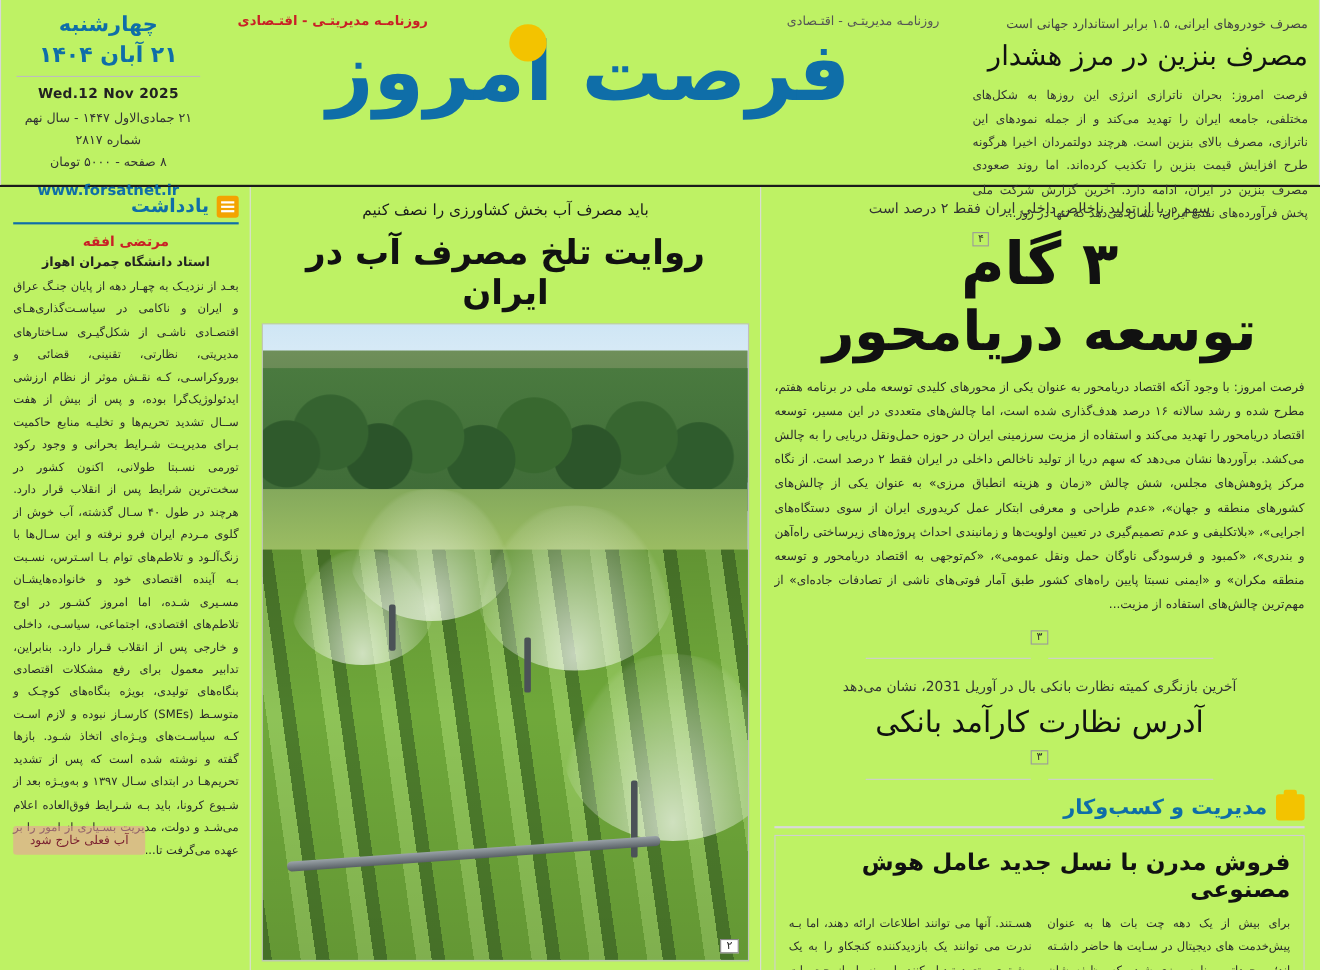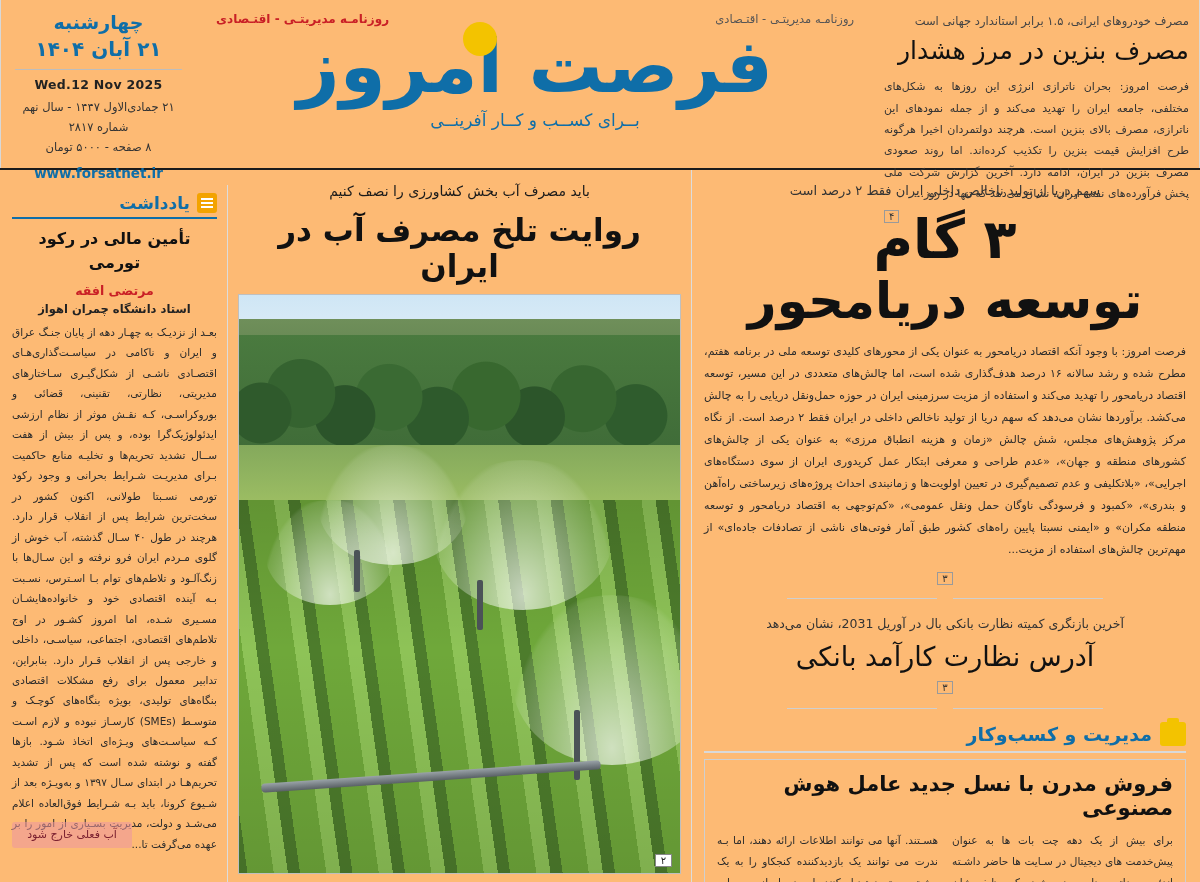--- a/index.html
+++ b/index.html
@@ -5,21 +5,21 @@
   * { box-sizing: border-box; }
   html, body {
     margin: 0; padding: 0;
     background: #ffffff;
     font-family: "DejaVu Sans", "Liberation Sans", sans-serif;
   }
   .page {
     position: relative;
     width: 1200px;
     height: 882px;
-    background: #fdba74;
+    background: #bef264;
     overflow: hidden;
   }
 
   
   .masthead {
     position: relative;
     height: 170px;
     border-bottom: 2px solid #1b1b1b;
     display: flex;
     flex-direction: row-reverse;
@@ -158,21 +158,20 @@
     border-left: 1px solid #dcdcdc;
   }
   .col-center {
     width: 500px;
     padding: 10px 10px 0 10px;
   }
   .col-left {
     width: 245px;
     padding: 8px 10px 0 12px;
     border-right: 1px solid #dcdcdc;
-    margin-top: 15px;
   }
 
   
   .lead-kicker {
     font-size: 13px;
     color: #333;
     text-align: center;
     line-height: 1.7;
     margin-bottom: 6px;
   }
@@ -462,21 +461,20 @@
 
     <div class="mast-center">
       <div class="mast-tagline-top">
         <div class="mast-sub-left">روزنامـه مدیریتـی - اقتـصادی</div>
         <div class="mast-sub-right">روزنامـه مدیریتـی - اقتـصادی</div>
       </div>
       <div class="logo-wrap">
         <div class="logo-dot"></div>
         <div class="logo-text">فرصت امروز</div>
       </div>
-      <div class="logo-motto">بــرای کســب و کــار آفرینــی</div>
     </div>
 
     <div class="mast-left">
       <div class="kicker">مصرف خودروهای ایرانی، ۱.۵ برابر استاندارد جهانی است</div>
       <h2>مصرف بنزین در مرز هشدار</h2>
       <p>فرصت امروز: بحران ناترازی انرژی این روزها به شکل‌های مختلفی، جامعه ایران را تهدید می‌کند و از جمله نمودهای این ناترازی، مصرف بالای بنزین است. هرچند دولتمردان اخیرا هرگونه طرح افزایش قیمت بنزین را تکذیب کرده‌اند. اما روند صعودی مصرف بنزین در ایران، ادامه دارد. آخرین گزارش شرکت ملی پخش فرآورده‌های نفتی ایران، نشان می‌دهد که تنها در روز...</p>
       <div style="text-align:left"><span class="pagenum-box">۴</span></div>
     </div>
   </div>
 
@@ -537,21 +535,20 @@
         <div class="pipe"></div>
         <div class="photo-num">۲</div>
       </div>
     </div>
 
     <div class="col-left">
       <div class="note-head">
         <div class="note-icon"></div>
         <div class="note-title">یادداشت</div>
       </div>
-      <div class="note-h">تأمین مالی در رکود تورمی</div>
       <div class="note-author">مرتضی افقه</div>
       <div class="note-affil">استاد دانشگاه چمران اهواز</div>
       <div class="note-tail">
         <div class="note-body">بعـد از نزدیـک به چهـار دهه از پایان جنـگ عراق و ایران و ناکامی در سیاسـت‌گذاری‌هـای اقتصـادی ناشـی از شکل‌گیـری سـاختارهای مدیریتی، نظارتی، تقنینی، قضائی و بوروکراسـی، کـه نقـش موثر از نظام ارزشی ایدئولوژیک‌گرا بوده، و پس از بیش از هفت ســال تشدید تحریم‌ها و تخلیـه منابع حاکمیت بـرای مدیریـت شـرایط بحرانی و وجود رکود تورمی نسـبتا طولانی، اکنون کشور در سخت‌ترین شرایط پس از انقلاب قرار دارد. هرچند در طول ۴۰ سـال گذشته، آب خوش از گلوی مـردم ایران فرو نرفته و این سـال‌ها با زنگ‌آلـود و تلاطم‌های توام بـا اسـترس، نسـبت بـه آینده اقتصادی خود و خانواده‌هایشـان مسـیری شـده، اما امروز کشـور در اوج تلاطم‌های اقتصادی، اجتماعی، سیاسـی، داخلی و خارجی پس از انقلاب قـرار دارد. بنابراین، تدابیر معمول برای رفع مشکلات اقتصادی بنگاه‌های تولیدی، بویژه بنگاه‌های کوچـک و متوسـط (SMEs) کارسـاز نبوده و لازم اسـت کـه سیاسـت‌های ویـژه‌ای اتخاذ شـود. بازها گفته و نوشته شده است که پس از تشدید تحریم‌هـا در ابتدای سـال ۱۳۹۷ و به‌ویـژه بعد از شـیوع کرونا، باید بـه شـرایط فوق‌العاده اعلام می‌شـد و دولت، مدیریت بسـیاری از امور را بر عهده می‌گرفت تا...</div>
         <div class="watermark">آب فعلی خارج شود</div>
       </div>
     </div>
 
   </div>
 </div>

